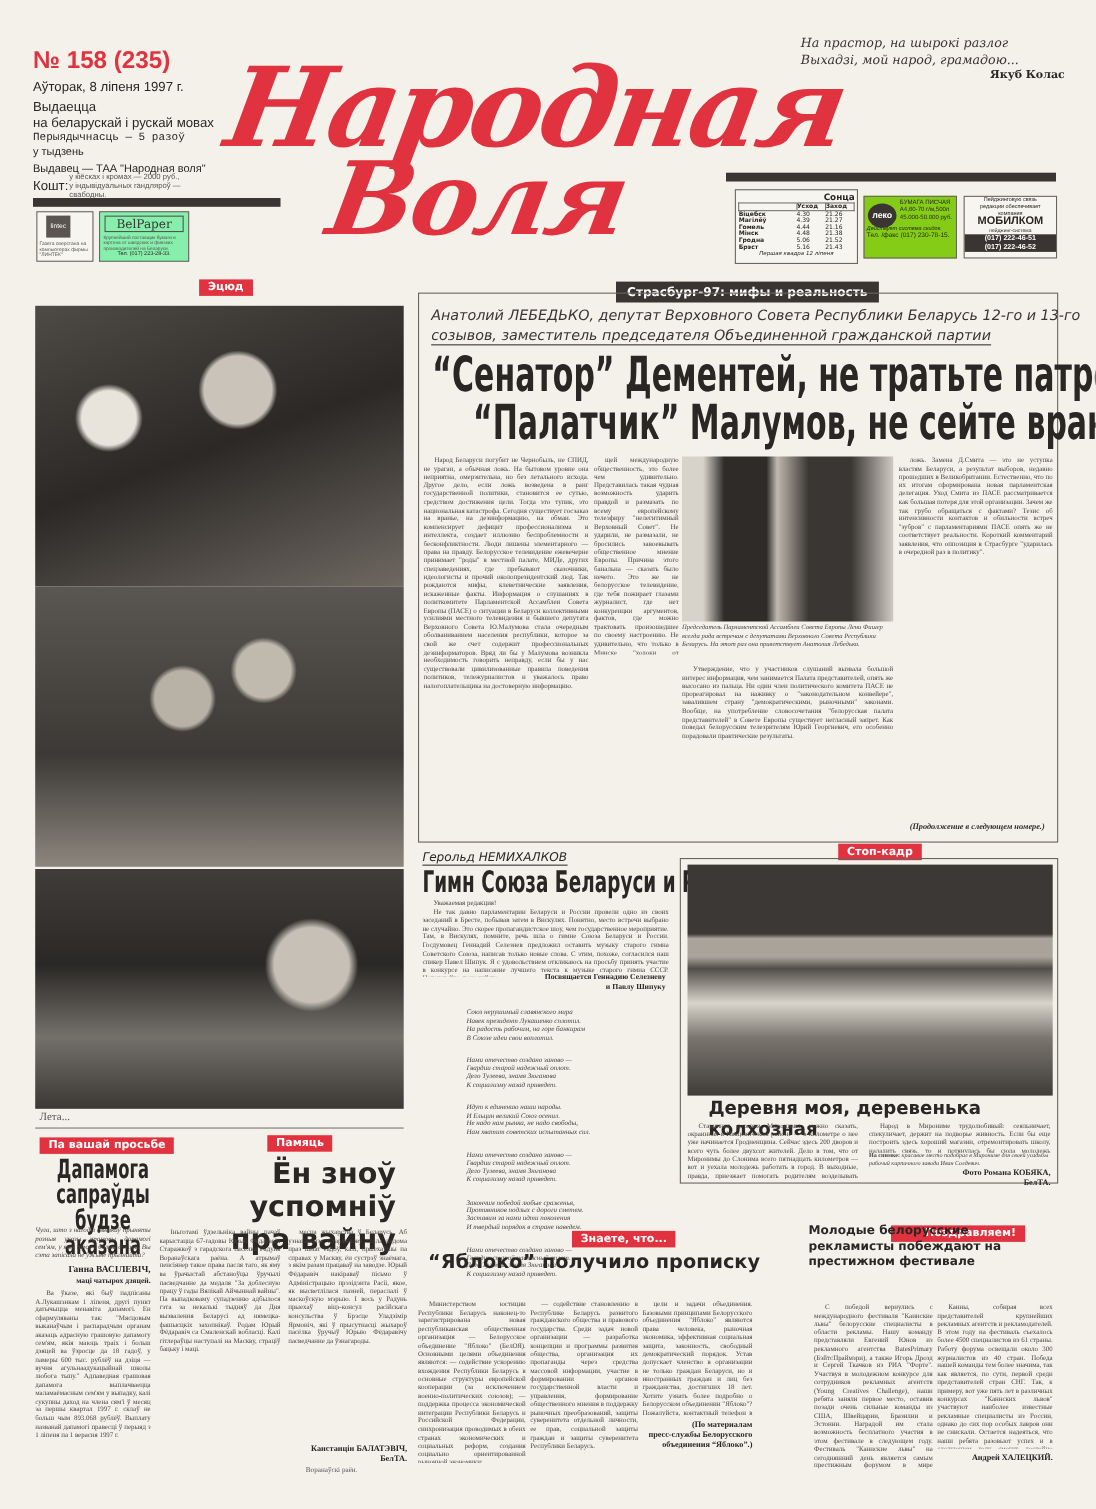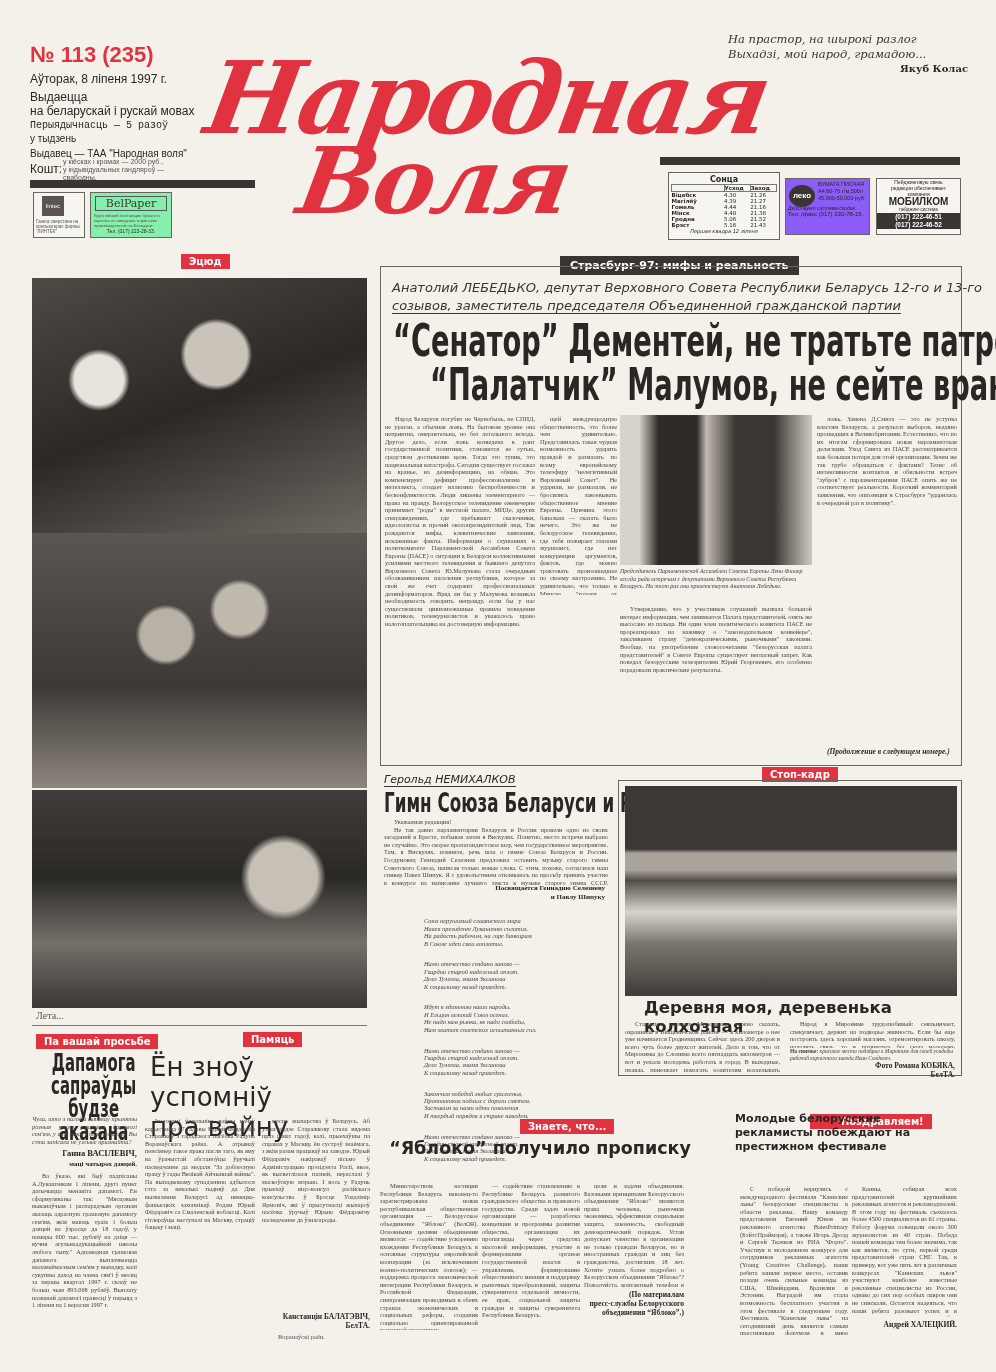--- a/index.html
+++ b/index.html
@@ -10,21 +10,21 @@
   .col { font-size: 6.3px; line-height: 7.6px; text-align: justify; color: #4a4440; overflow: hidden; }
   .col p { text-indent: 10px; }
   .photo { background: linear-gradient(135deg,#6d6862,#2e2b29 40%,#8a857e 70%,#3b3835); }
   .hr { background: #3a3532; }
   .cond { font-family: "DejaVu Sans", sans-serif; font-weight: bold; transform: scaleX(0.62); transform-origin: left top; white-space: nowrap; }
   .box { border: 1px solid #6b655f; }
 </style>
 </head>
 <body>
 
-<div class="abs" style="left:30px;top:42px;font-family:'Liberation Sans',sans-serif;font-weight:bold;font-size:22px;color:#e0323f;">№ 113 (235)</div>
+<div class="abs" style="left:30px;top:42px;font-family:'Liberation Sans',sans-serif;font-weight:bold;font-size:22px;color:#e0323f;">№ 158 (235)</div>
 <div class="abs" style="left:30px;top:72px;font-family:'Liberation Sans',sans-serif;font-size:12px;">Аўторак, 8 ліпеня 1997 г.</div>
 <div class="abs" style="left:30px;top:90px;font-family:'Liberation Sans',sans-serif;font-size:12px;">Выдаецца</div>
 <div class="abs" style="left:30px;top:104px;font-family:'Liberation Sans',sans-serif;font-size:12px;">на беларускай і рускай мовах</div>
 <div class="abs" style="left:30px;top:120px;font-family:Liberation Mono, monospace;font-size:10px;">Перыядычнасць — 5 разоў</div>
 <div class="abs" style="left:30px;top:133px;font-family:'Liberation Sans',sans-serif;font-size:10px;">у тыдзень</div>
 <div class="abs" style="left:30px;top:148px;font-family:'Liberation Sans',sans-serif;font-size:10px;">Выдавец — ТАА "Народная воля"</div>
 <div class="abs" style="left:30px;top:162px;font-family:'Liberation Sans',sans-serif;font-size:12px;">Кошт:</div>
 <div class="abs" style="left:63px;top:158px;font-family:'Liberation Sans',sans-serif;font-size:7px;line-height:8px;color:#555;">
   <div>у кіёсках і кромах — 2000 руб.,</div>
   <div>у індывідуальных гандляроў —</div>
@@ -48,21 +48,21 @@
   <div style="font-size:4.5px;line-height:5px;padding:0 2px;font-family:'Liberation Sans',sans-serif;color:#555;">Газета сверстана на компьютерах фирмы "ЛИНТЕК"</div>
 </div>
 
 <div class="abs box" style="left:90px;top:192px;width:82px;height:46px;background:#86efac;">
   <div style="margin:3px 4px 2px;border:1px solid #555;font-family:'DejaVu Serif',serif;font-size:11px;text-align:center;color:#3a3532;">BelPaper</div>
   <div style="font-size:4.3px;line-height:5px;padding:0 3px;font-family:'Liberation Sans',sans-serif;color:#555;">Крупнейший поставщик бумаги и картона от шведских и финских производителей на Беларуси.</div>
   <div style="font-size:5px;text-align:center;font-family:'Liberation Sans',sans-serif;">Тел. (017) 223-28-33.</div>
 </div>
 
 <div class="abs box" style="left:668px;top:172px;width:112px;height:68px;background:#f7f5ef;padding:2px;">
-  <div style="text-align:center;font-family:'DejaVu Sans',sans-serif;font-weight:bold;font-size:8px;">Сонца</div>
+  <div style="text-align:right;font-family:'DejaVu Sans',sans-serif;font-weight:bold;font-size:8px;">Сонца</div>
   <table style="width:100%;border-collapse:collapse;font-family:'DejaVu Sans',sans-serif;font-size:5.5px;line-height:6px;">
     <tbody>
         <tr style="border:1px solid #777;">
       <td style="width:50%;"></td>
       <td style="border-left:1px solid #777;font-weight:bold;">Усход</td>
       <td style="border-left:1px solid #777;font-weight:bold;">Заход</td>
     </tr>
     <tr>
           <td style="font-weight:bold;">Віцебск</td>
           <td>4.30</td>
@@ -91,21 +91,21 @@
     <tr>
           <td style="font-weight:bold;">Брэст</td>
           <td>5.16</td>
           <td>21.43</td>
         </tr>
   </tbody>
     </table>
   <div style="text-align:center;font-style:italic;font-size:5px;font-family:'DejaVu Sans',sans-serif;">Першая квадра 12 ліпеня</div>
 </div>
 
-<div class="abs box" style="left:785px;top:178px;width:85px;height:57px;background:#8b5cf6;padding:2px;font-family:'Liberation Sans',sans-serif;">
+<div class="abs box" style="left:785px;top:178px;width:85px;height:57px;background:#84cc16;padding:2px;font-family:'Liberation Sans',sans-serif;">
   <div style="position:absolute;left:3px;top:6px;width:26px;height:22px;border-radius:50%;background:#3a3532;color:#fff;font-weight:bold;font-size:8px;text-align:center;line-height:22px;">леко</div>
   <div style="margin-left:30px;font-size:5.5px;line-height:7px;">
     <div>БУМАГА ПИСЧАЯ</div>
     <div>А4,60-70 г/м,500л</div>
     <div>45.000-50.000 руб.</div>
   </div>
   <div style="font-size:5px;font-style:italic;margin-top:3px;">Действует система скидок.</div>
   <div style="font-size:6px;">Тел. /факс (017) 230-78-15.</div>
 </div>
 
@@ -214,21 +214,21 @@
 <div class="abs" style="left:32px;top:1115px;width:105px;font-style:italic;font-size:6.3px;line-height:7.6px;color:#4a4440;text-align:justify;">Чула, што з нагоды святкаў прыняты розныя указы прамовы дапамогі сем'ям, у якіх трое і больш дзяцей. Вы сэта запісала не ўжыве прызнайта?</div>
 <div class="abs" style="left:32px;top:1148px;width:105px;text-align:right;font-weight:bold;font-size:8.5px;line-height:11px;">
   <div>Ганна ВАСІЛЕВІЧ,</div>
   <div style="font-size:7px;">маці чатырох дзяцей.</div>
 </div>
 <div class="abs col" style="left:32px;top:1172px;width:105px;height:168px;">
     <p>Ва ўказе, які быў падпісаны А.Лукашэнкам 1 ліпеня, другі пункт датычыцца менавіта дапамогі. Ен сфармуляваны так: "Мясцовым выканаўчым і распарадчым органам аказаць адрасную грашовую дапамогу сем'ям, якія маюць траіх і больш дзяцей ва ўзросце да 18 гадоў, у памеры 600 тыс. рублёў на дзіця — вучня агульнаадукацыйнай школы любога тыпу." Адпаведная грашовая дапамога выплачваецца маламаёмасным сем'ям у выпадку, калі сукупны даход на члена сям'і ў месяц за першы квартал 1997 г. склаў не больш чым 893.068 рублёў. Выплату названай дапамогі правесці ў перыяд з 1 ліпеня па 1 верасня 1997 г.</p>
   </div>
 
 <div class="abs tag" style="left:243px;top:1032px;">Памяць</div>
-<div class="abs" style="left:150px;top:1052px;width:210px;text-align:left;font-family:'DejaVu Sans',sans-serif;font-weight:normal;font-size:26px;line-height:30px;">
+<div class="abs" style="left:150px;top:1052px;width:210px;text-align:right;font-family:'DejaVu Sans',sans-serif;font-weight:bold;font-size:26px;line-height:30px;">
   <div>Ён зноў успомніў</div>
   <div>пра вайну</div>
 </div>
 <div class="abs col" style="left:145px;top:1117px;width:110px;height:223px;">
     <p>Іньготамі ўдзельніка вайны пачаў карыстацца 67-гадовы Юрый Фёдаравіч Старажкоў з гарадскога пасёлка Радунь Воранаўскага раёна. А атрымаў пенсіянер такое права пасля таго, як яму ва ўрачыстай абстаноўцы ўручылі пасведчанне да медаля "За доблесную працу ў гады Вялікай Айчыннай вайны". Па выпадковаму супадзенню адбылося гэта за некалькі тыдняў да Дня вызвалення Беларусі ад нямецка-фашысцкіх захопнікаў. Родам Юрый Фёдаравіч са Смаленскай вобласці. Калі гітлераўцы наступалі на Маскву, страціў бацьку і маці.</p>
   </div>
 <div class="abs col" style="left:262px;top:1117px;width:108px;height:195px;">
     <p>месца жыхарства ў Беларусь. Аб узнагародзе Старажкову стала вядома праз шмат гадоў, калі, прыехаўшы па справах у Маскву, ён сустрэў знаёмага, з якім разам працаваў на заводзе. Юрый Фёдаравіч накіраваў пісьмо ў Адміністрацыю прэзідэнта Расіі, якое, як высветлілася пазней, пераслалі ў маскоўскую мэрыю. І вось у Радунь прыехаў віцэ-консул расійскага консульства ў Брэсце Уладзімір Ярмоніч, які ў прысутнасці жыхароў пасёлка ўручыў Юрыю Фёдаравічу пасведчанне да ўзнагароды.</p>
   </div>
 <div class="abs" style="left:262px;top:1312px;width:108px;text-align:right;font-weight:bold;font-size:7.5px;line-height:9px;">

